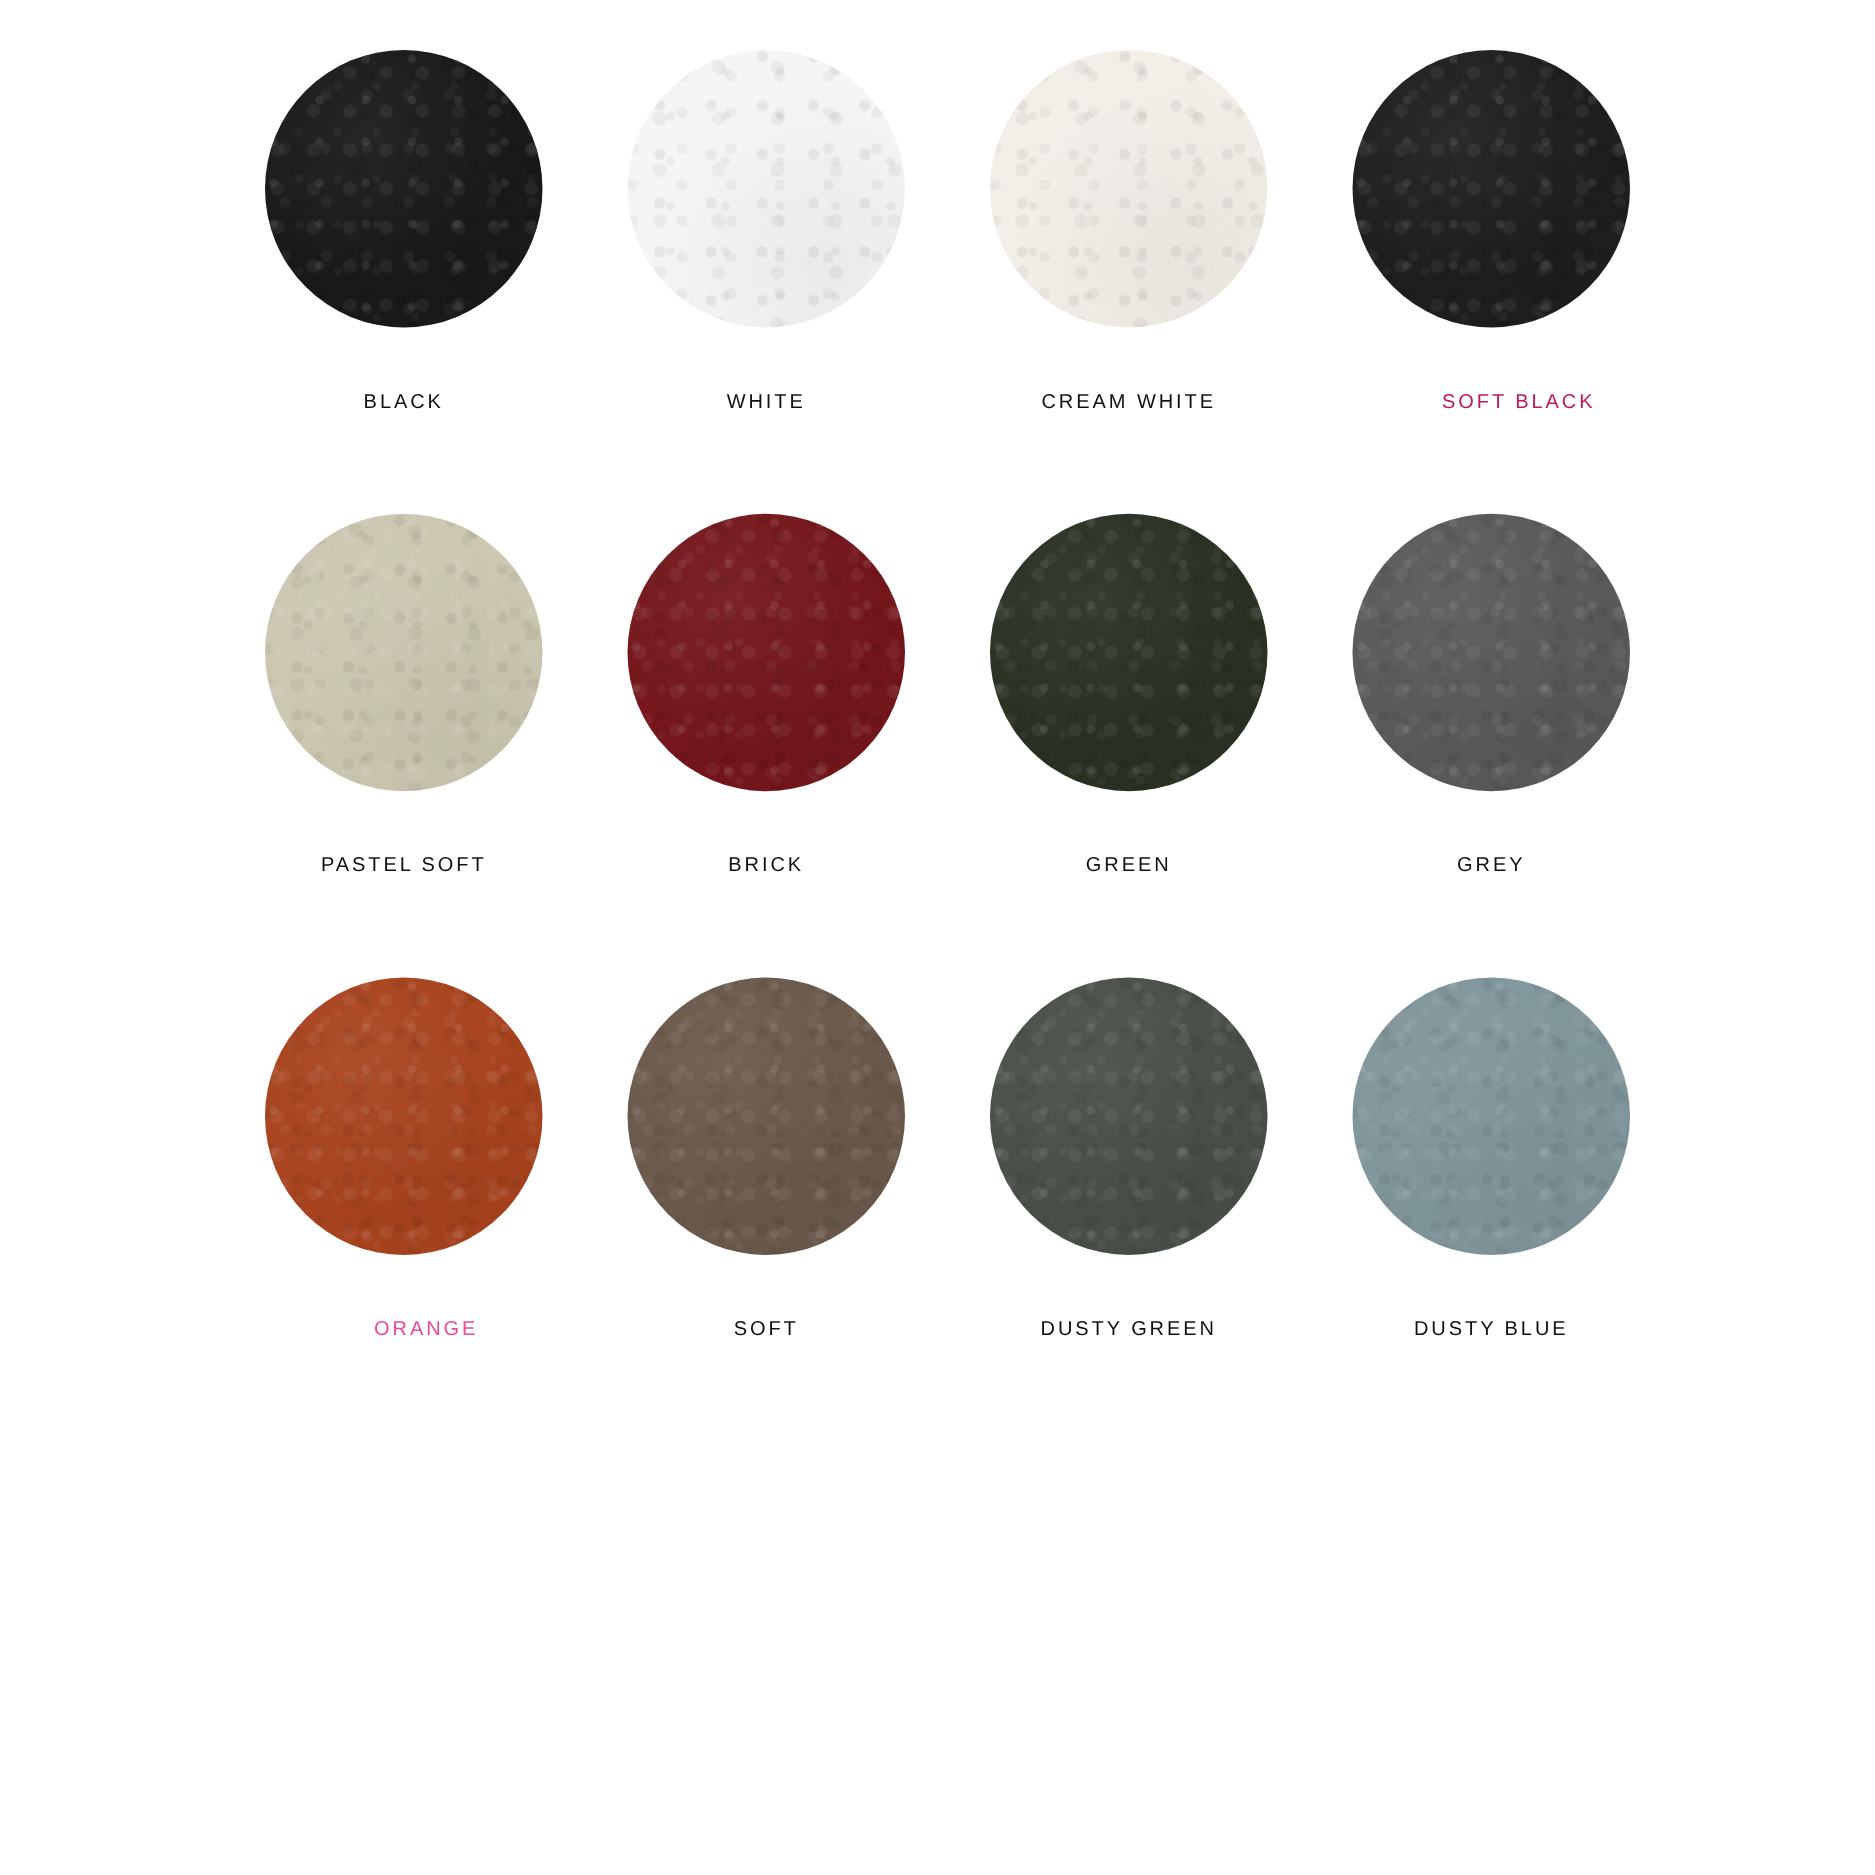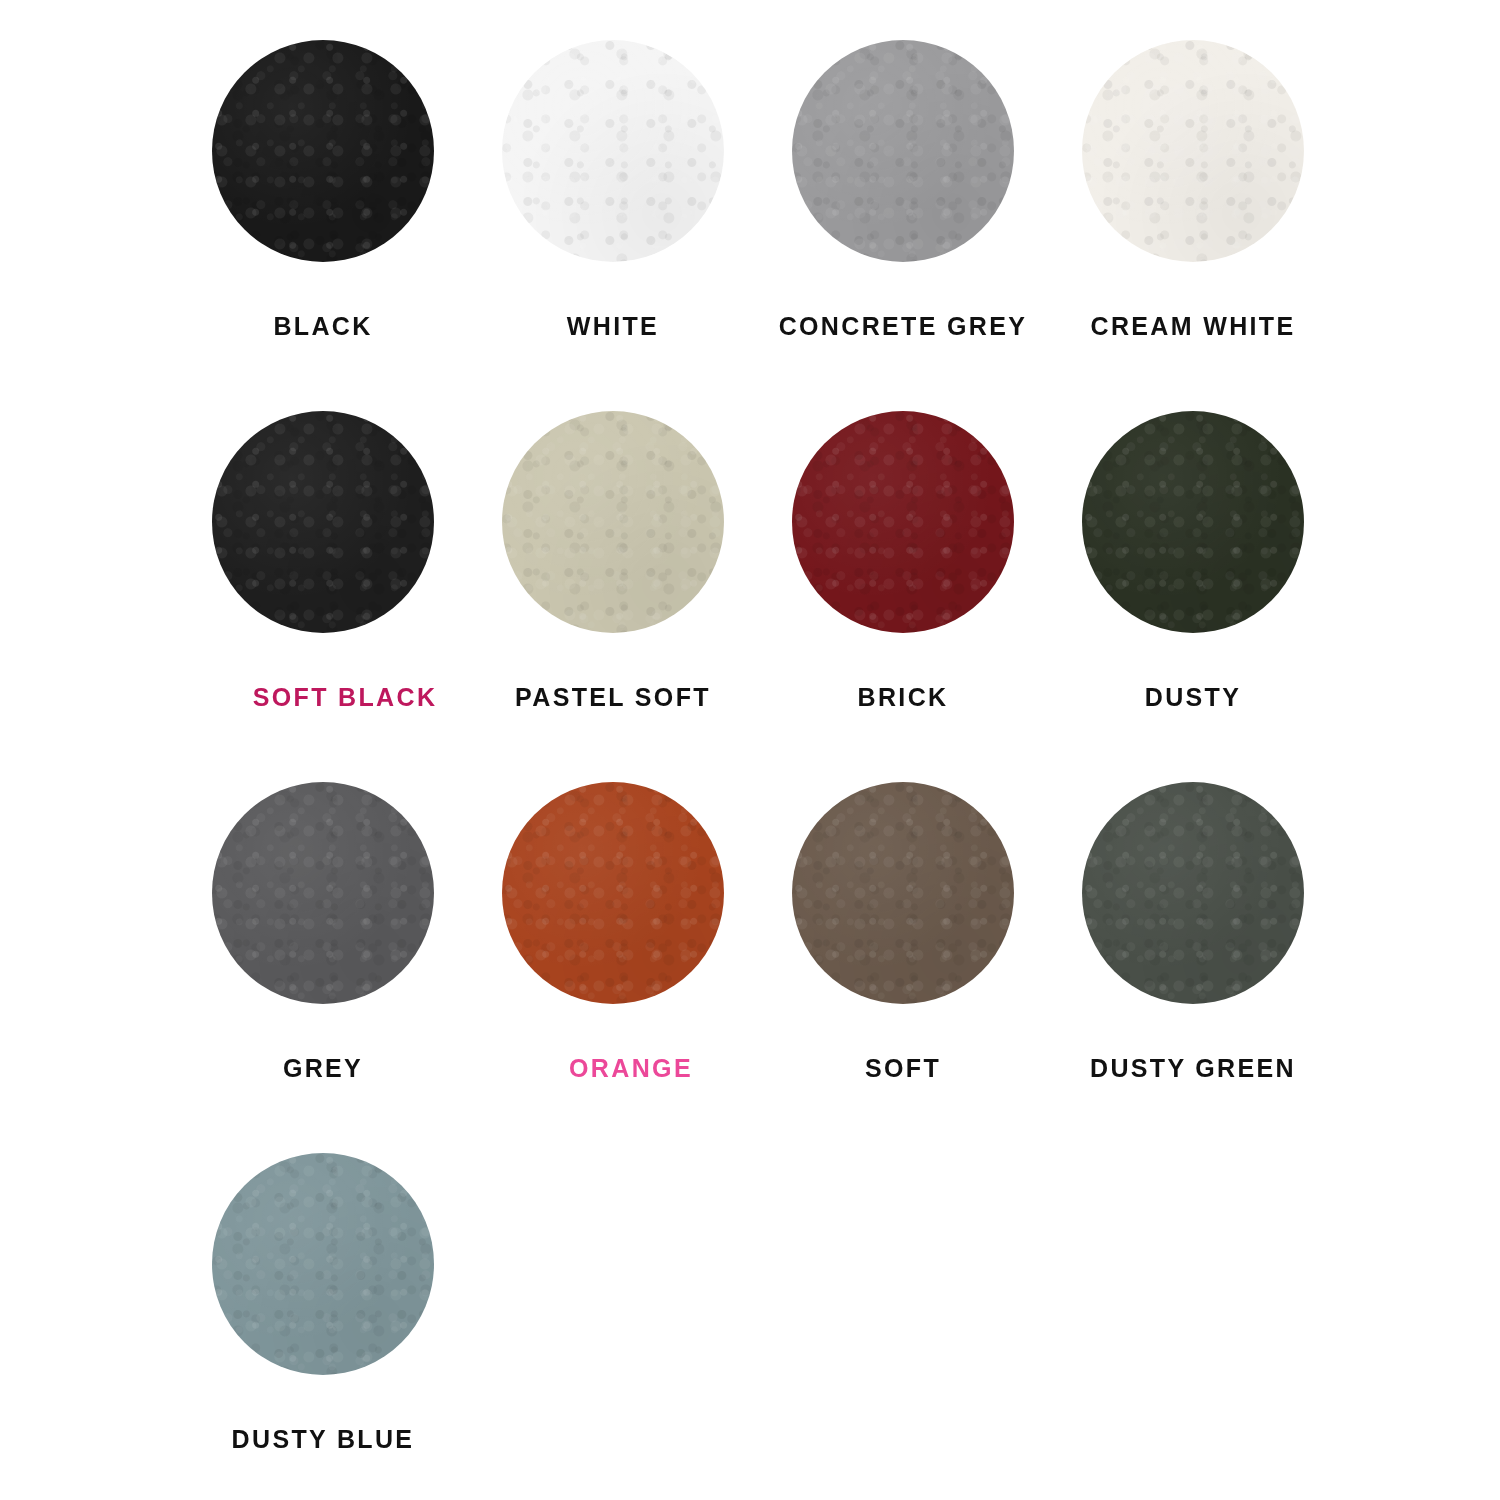--- a/index.html
+++ b/index.html
@@ -75,22 +75,22 @@
     inset: 0;
     border-radius: 50%;
     background:
       radial-gradient(circle at 36% 30%, rgba(255,255,255,0.055) 0%, rgba(255,255,255,0) 58%),
       radial-gradient(circle at 72% 78%, rgba(0,0,0,0.045) 0%, rgba(0,0,0,0) 62%);
     pointer-events: none;
   }
 
   .swatch-label {
     margin-top: 52px;
-    font-size: 25px;
-    font-weight: 700;
+    font-size: 16px;
+    font-weight: 400;
     letter-spacing: 2.35px;
     color: #111111;
     text-align: center;
     white-space: nowrap;
     line-height: 1;
   }
 </style>
 </head>
 <body style="background: rgb(255, 255, 255);">
 
@@ -98,42 +98,38 @@
   <div class="swatch-grid" id="swatch-grid">
       <div class="swatch-cell">
         <div class="swatch-disc" style="background: rgb(26, 26, 26);"></div>
         <div class="swatch-label" style="color: rgb(17, 17, 17);">BLACK</div>
       </div>
       <div class="swatch-cell">
         <div class="swatch-disc" style="background: rgb(245, 245, 245);"></div>
         <div class="swatch-label" style="color: rgb(17, 17, 17);">WHITE</div>
       </div>
       <div class="swatch-cell">
-        <div class="swatch-disc" style="background: rgb(155, 155, 157);"></div>
-        <div class="swatch-label" style="color: rgb(17, 17, 17);">CONCRETE GREY</div>
-      </div>
-      <div class="swatch-cell">
         <div class="swatch-disc" style="background: rgb(242, 239, 233);"></div>
         <div class="swatch-label" style="color: rgb(17, 17, 17);">CREAM WHITE</div>
       </div>
       <div class="swatch-cell">
         <div class="swatch-disc" style="background: rgb(31, 31, 31);"></div>
         <div class="swatch-label" style="color: #be185d; margin-left: 44px;">SOFT BLACK</div>
       </div>
       <div class="swatch-cell">
         <div class="swatch-disc" style="background: rgb(203, 199, 176);"></div>
         <div class="swatch-label" style="color: rgb(17, 17, 17);">PASTEL SOFT</div>
       </div>
       <div class="swatch-cell">
         <div class="swatch-disc" style="background: rgb(117, 23, 28);"></div>
         <div class="swatch-label" style="color: rgb(17, 17, 17);">BRICK</div>
       </div>
       <div class="swatch-cell">
         <div class="swatch-disc" style="background: rgb(43, 50, 36);"></div>
-        <div class="swatch-label" style="color: rgb(17, 17, 17);">DUSTY</div>
+        <div class="swatch-label" style="color: rgb(17, 17, 17);">GREEN</div>
       </div>
       <div class="swatch-cell">
         <div class="swatch-disc" style="background: rgb(90, 90, 92);"></div>
         <div class="swatch-label" style="color: rgb(17, 17, 17);">GREY</div>
       </div>
       <div class="swatch-cell">
         <div class="swatch-disc" style="background: rgb(169, 68, 31);"></div>
         <div class="swatch-label" style="color: #ec4899; margin-left: 36px;">ORANGE</div>
       </div>
       <div class="swatch-cell">

